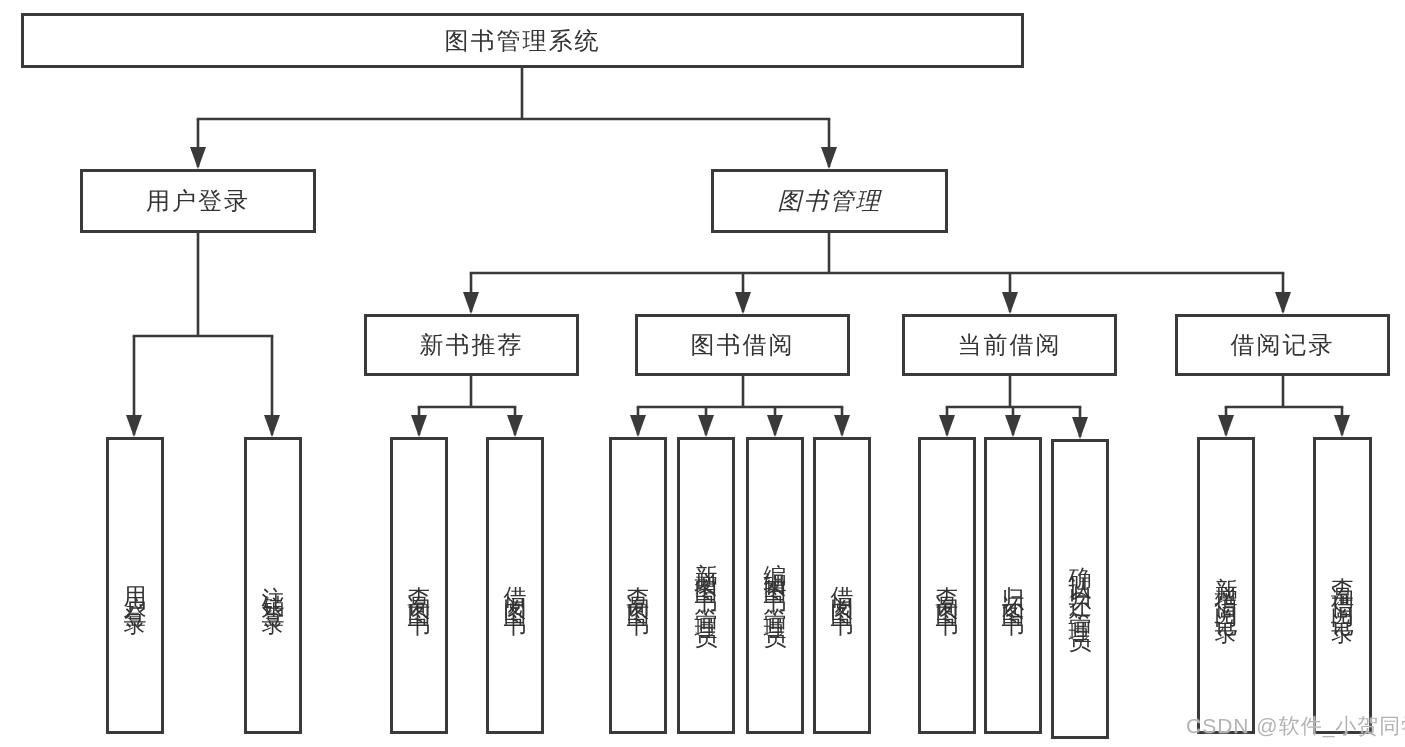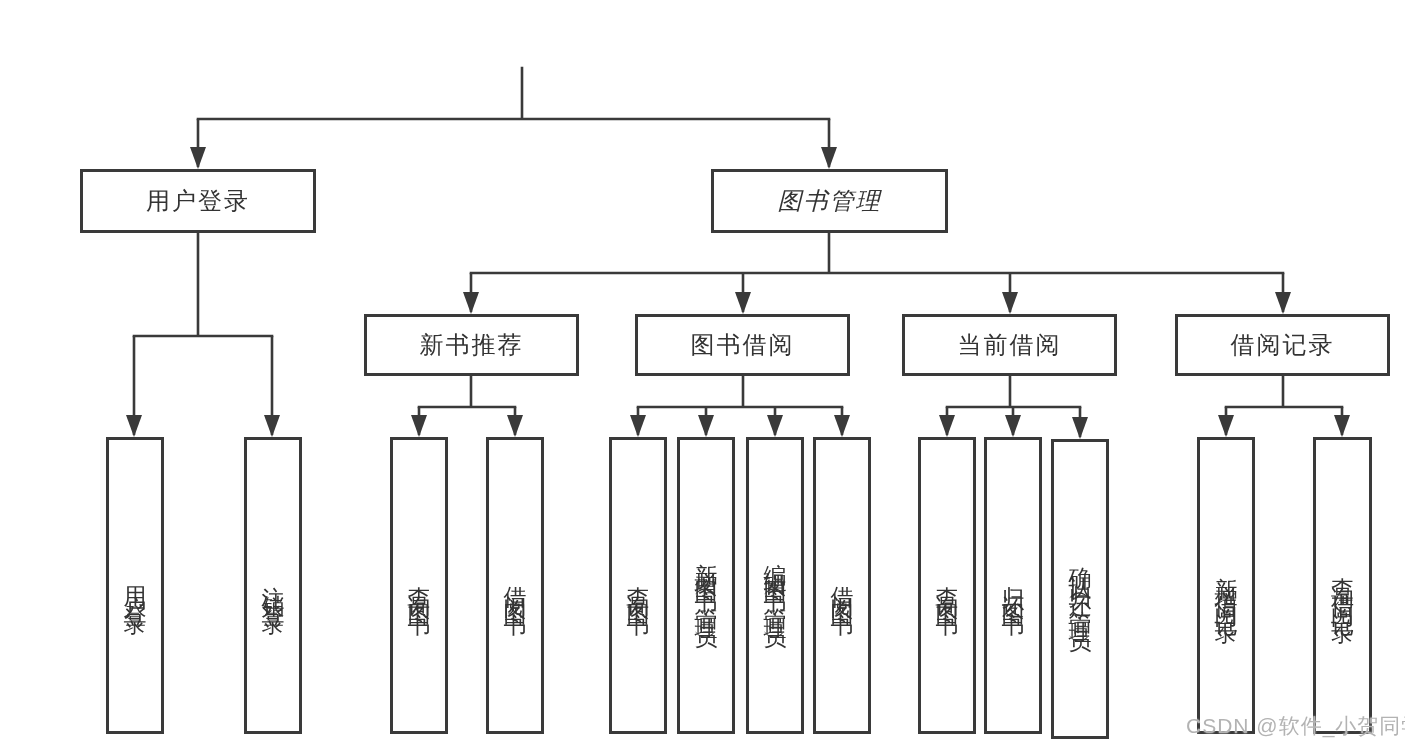--- a/index.html
+++ b/index.html
@@ -79,20 +79,23 @@
       <line x1="775" y1="407" x2="775" y2="435" marker-end="url(#arrow)"></line>
       <line x1="842" y1="407" x2="842" y2="435" marker-end="url(#arrow)"></line>
       <line x1="947" y1="407" x2="947" y2="435" marker-end="url(#arrow)"></line>
       <line x1="1013" y1="407" x2="1013" y2="435" marker-end="url(#arrow)"></line>
       <line x1="1080" y1="407" x2="1080" y2="437" marker-end="url(#arrow)"></line>
       <line x1="1226" y1="407" x2="1226" y2="435" marker-end="url(#arrow)"></line>
       <line x1="1342" y1="407" x2="1342" y2="435" marker-end="url(#arrow)"></line>
     </g>
   </svg>
 
+  <div class="node root hlabel">
+    <span>图书管理系统</span>
+  </div>
 
   <div class="node l2a hlabel">
     <span>用户登录</span>
   </div>
   <div class="node l2b hlabel">
     <span>图书管理</span>
   </div>
 
   <div class="node l3 l3a hlabel">
     <span>新书推荐</span>

